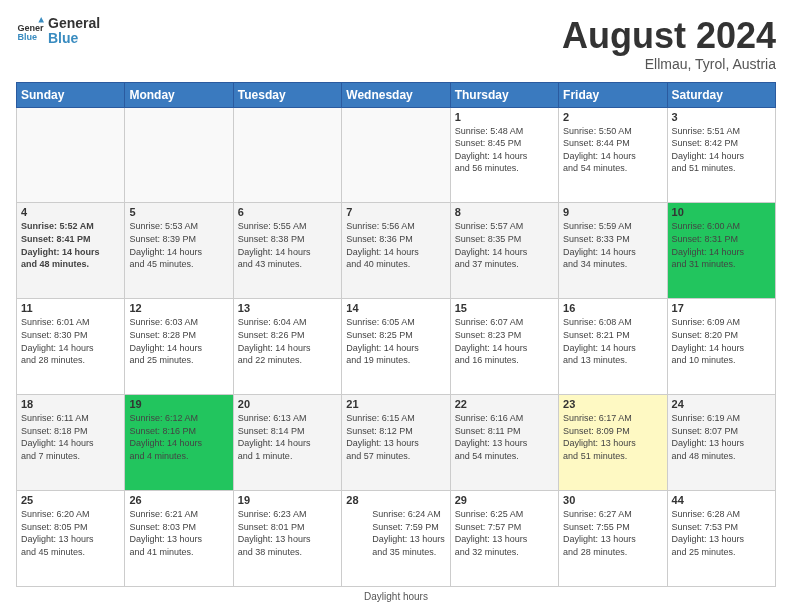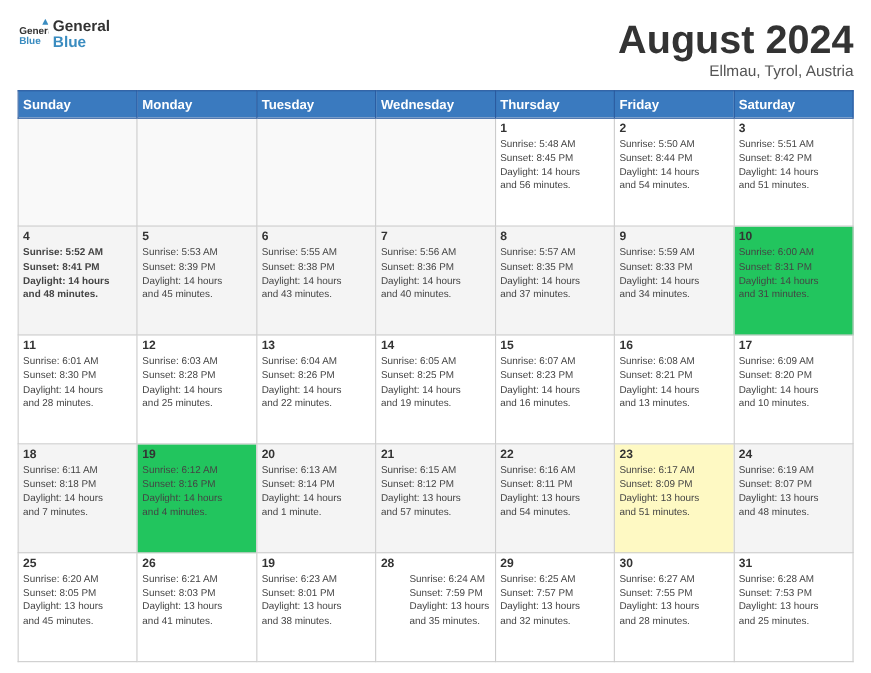--- a/index.html
+++ b/index.html
@@ -341,23 +341,24 @@
 and 32 minutes.</div>
           </td>
           <td>
             <span class="day-number">30</span>
             <div class="day-info" style="white-space: pre-line;">Sunrise: 6:27 AM
 Sunset: 7:55 PM
 Daylight: 13 hours
 and 28 minutes.</div>
           </td>
           <td>
-            <span class="day-number">31</span>
+            <span class="day-number">44</span>
             <div class="day-info" style="white-space: pre-line;">Sunrise: 6:28 AM
 Sunset: 7:53 PM
 Daylight: 13 hours
 and 25 minutes.</div>
           </td>
         </tr>
       </tbody>
   </table>
 
+  <div class="footer-note">Daylight hours</div>
 </div>
 
 </body></html>

